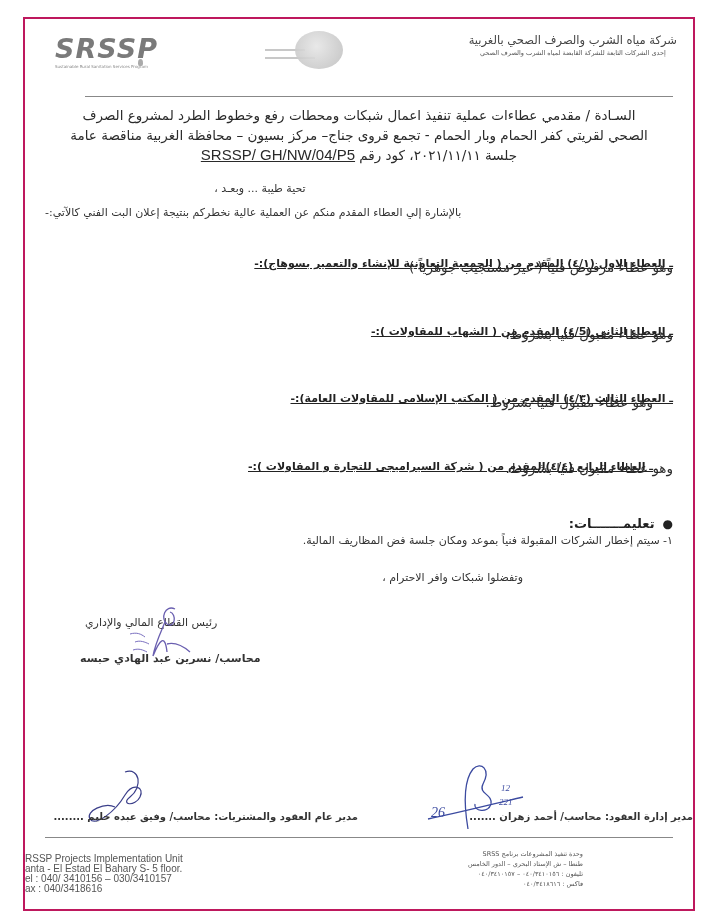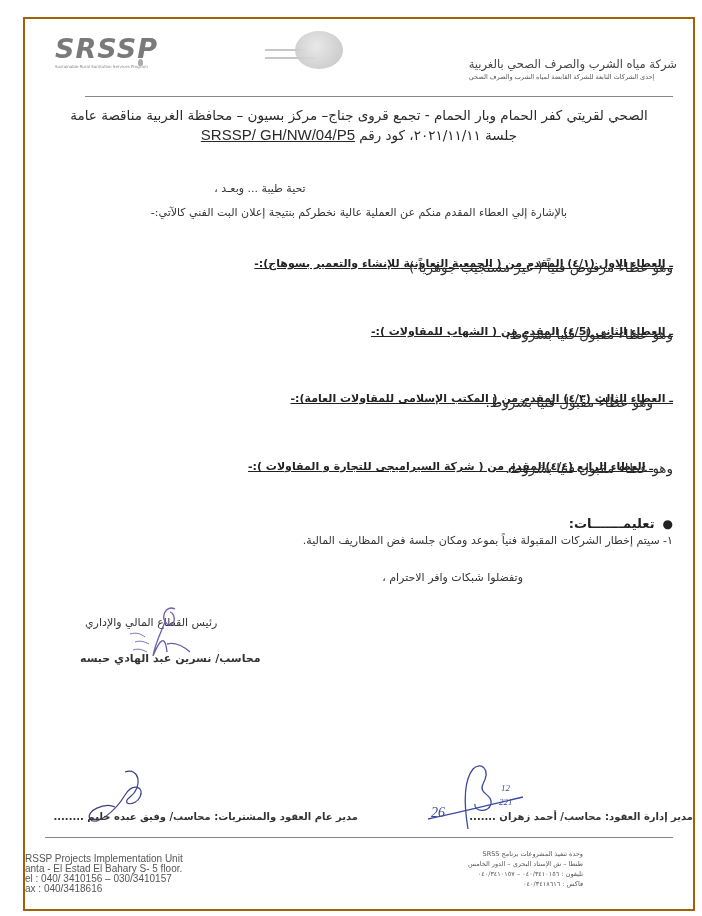--- a/index.html
+++ b/index.html
@@ -1,46 +1,46 @@
 <!DOCTYPE html>
 <html><head>
 <meta charset="utf-8">
 <style>
   html, body { margin: 0; padding: 0; background: #ffffff; }
   body { width: 702px; height: 916px; position: relative; overflow: hidden;
          font-family: "DejaVu Sans", "Liberation Sans", sans-serif; color: #2a2a2a; }
   .page { position: absolute; left: 23px; top: 17px; width: 672px; height: 894px;
-          border: 2px solid #a16207; background: #fff; box-sizing: border-box; }
+          border: 2px solid #be185d; background: #fff; box-sizing: border-box; }
   .abs { position: absolute; }
   .rtl { direction: rtl; unicode-bidi: embed; }
   .ltr { direction: ltr; }
 
   
   .logo-srssp { left: 30px; top: 16px; width: 90px; height: 36px; }
   .logo-srssp .wordmark { font-family: "DejaVu Sans", sans-serif; font-weight: bold; font-size: 27px;
       letter-spacing: 1px; color: #7a7a7a; line-height: 28px; font-style: italic; }
   .logo-srssp .tag { font-size: 4px; color: #888; line-height: 5px; margin-top: 1px; white-space: nowrap; }
   .logo-srssp .drop { position: absolute; right: 2px; top: 24px; width: 5px; height: 7px; background: #aaa;
       border-radius: 50% 50% 50% 50% / 60% 60% 40% 40%; }
   .logo-center { left: 230px; top: 12px; width: 120px; height: 40px; }
   .logo-center .globe { position: absolute; left: 40px; top: 0px; width: 48px; height: 38px; border-radius: 50%;
       background: radial-gradient(circle at 45% 40%, #e6e6e6 0%, #cfcfcf 55%, #bdbdbd 100%); opacity: 0.9; }
   .logo-center .line1, .logo-center .line2 { position: absolute; height: 2px; background: #c8c8c8; }
   .logo-center .line1 { left: 10px; top: 18px; width: 40px; }
   .logo-center .line2 { left: 10px; top: 26px; width: 50px; }
-  .company { right: 16px; top: 14px; text-align: left; margin-top: 24px; }
+  .company { right: 16px; top: 14px; text-align: center; }
   .company .name { font-size: 11.5px; color: #444; line-height: 15px; }
   .company .sub { font-size: 6.5px; color: #555; line-height: 10px; }
   .header-rule { left: 60px; right: 20px; top: 77px; height: 1px; background: #888; }
 
   
   .addressee { left: 20px; right: 20px; top: 86px; text-align: center; font-size: 13.5px; line-height: 20px; color: #2a2a2a; }
   .addressee .code { text-decoration: underline; font-family: "Liberation Sans", sans-serif; font-size: 15px; }
   .greeting { left: 0; width: 470px; top: 163px; text-align: center; font-size: 11px; color: #333; }
-  .intro { right: 20px; left: 20px; top: 187px; font-size: 11px; color: #333; text-align: center; }
+  .intro { right: 20px; left: 20px; top: 187px; font-size: 11px; color: #333; text-align: left; }
 
   .bid-title { right: 20px; font-size: 11px; font-weight: bold; text-decoration: underline; color: #222; text-align: right; margin-top: 24px; }
   .bid-result { right: 20px; font-size: 13.5px; color: #2a2a2a; text-align: right; }
   .indent { right: 40px; }
 
   .notes-head { right: 20px; top: 497px; font-size: 13px; font-weight: bold; color: #222; }
   .notes-head .bullet { font-size: 12px; margin-left: 8px; }
   .note-1 { right: 20px; top: 515px; font-size: 11px; color: #333; }
   .closing { right: 170px; top: 552px; font-size: 11px; color: #333; }
 
@@ -75,20 +75,21 @@
   </div>
 
   <div class="abs company rtl">
     <div class="name">شركة مياه الشرب والصرف الصحي بالغربية</div>
     <div class="sub">إحدى الشركات التابعة للشركة القابضة لمياه الشرب والصرف الصحي</div>
   </div>
 
   <div class="abs header-rule"></div>
 
   <div class="abs addressee rtl">
+    <div>السـادة / مقدمي عطاءات عملية تنفيذ اعمال شبكات ومحطات رفع وخطوط الطرد لمشروع الصرف</div>
     <div>الصحي لقريتي كفر الحمام وبار الحمام - تجمع قروى جناج– مركز بسيون – محافظة الغربية مناقصة عامة</div>
     <div>
       <span>جلسة ٢٠٢١/١١/١١، كود رقم </span><span class="code ltr">SRSSP/ GH/NW/04/P5</span>
     </div>
   </div>
 
   <div class="abs greeting rtl">تحية طيبة ... وبعـد ،</div>
   <div class="abs intro rtl">بالإشارة إلي العطاء المقدم منكم عن العملية عالية نخطركم بنتيجة إعلان البت الفني كالآتي:-</div>
 
   <div class="abs bid-title rtl" style="top:214px;">ـ العطاء الاول (٤/١)  المقدم من ( الجمعية التعاونية للإنشاء والتعمير بسوهاج):-</div>

